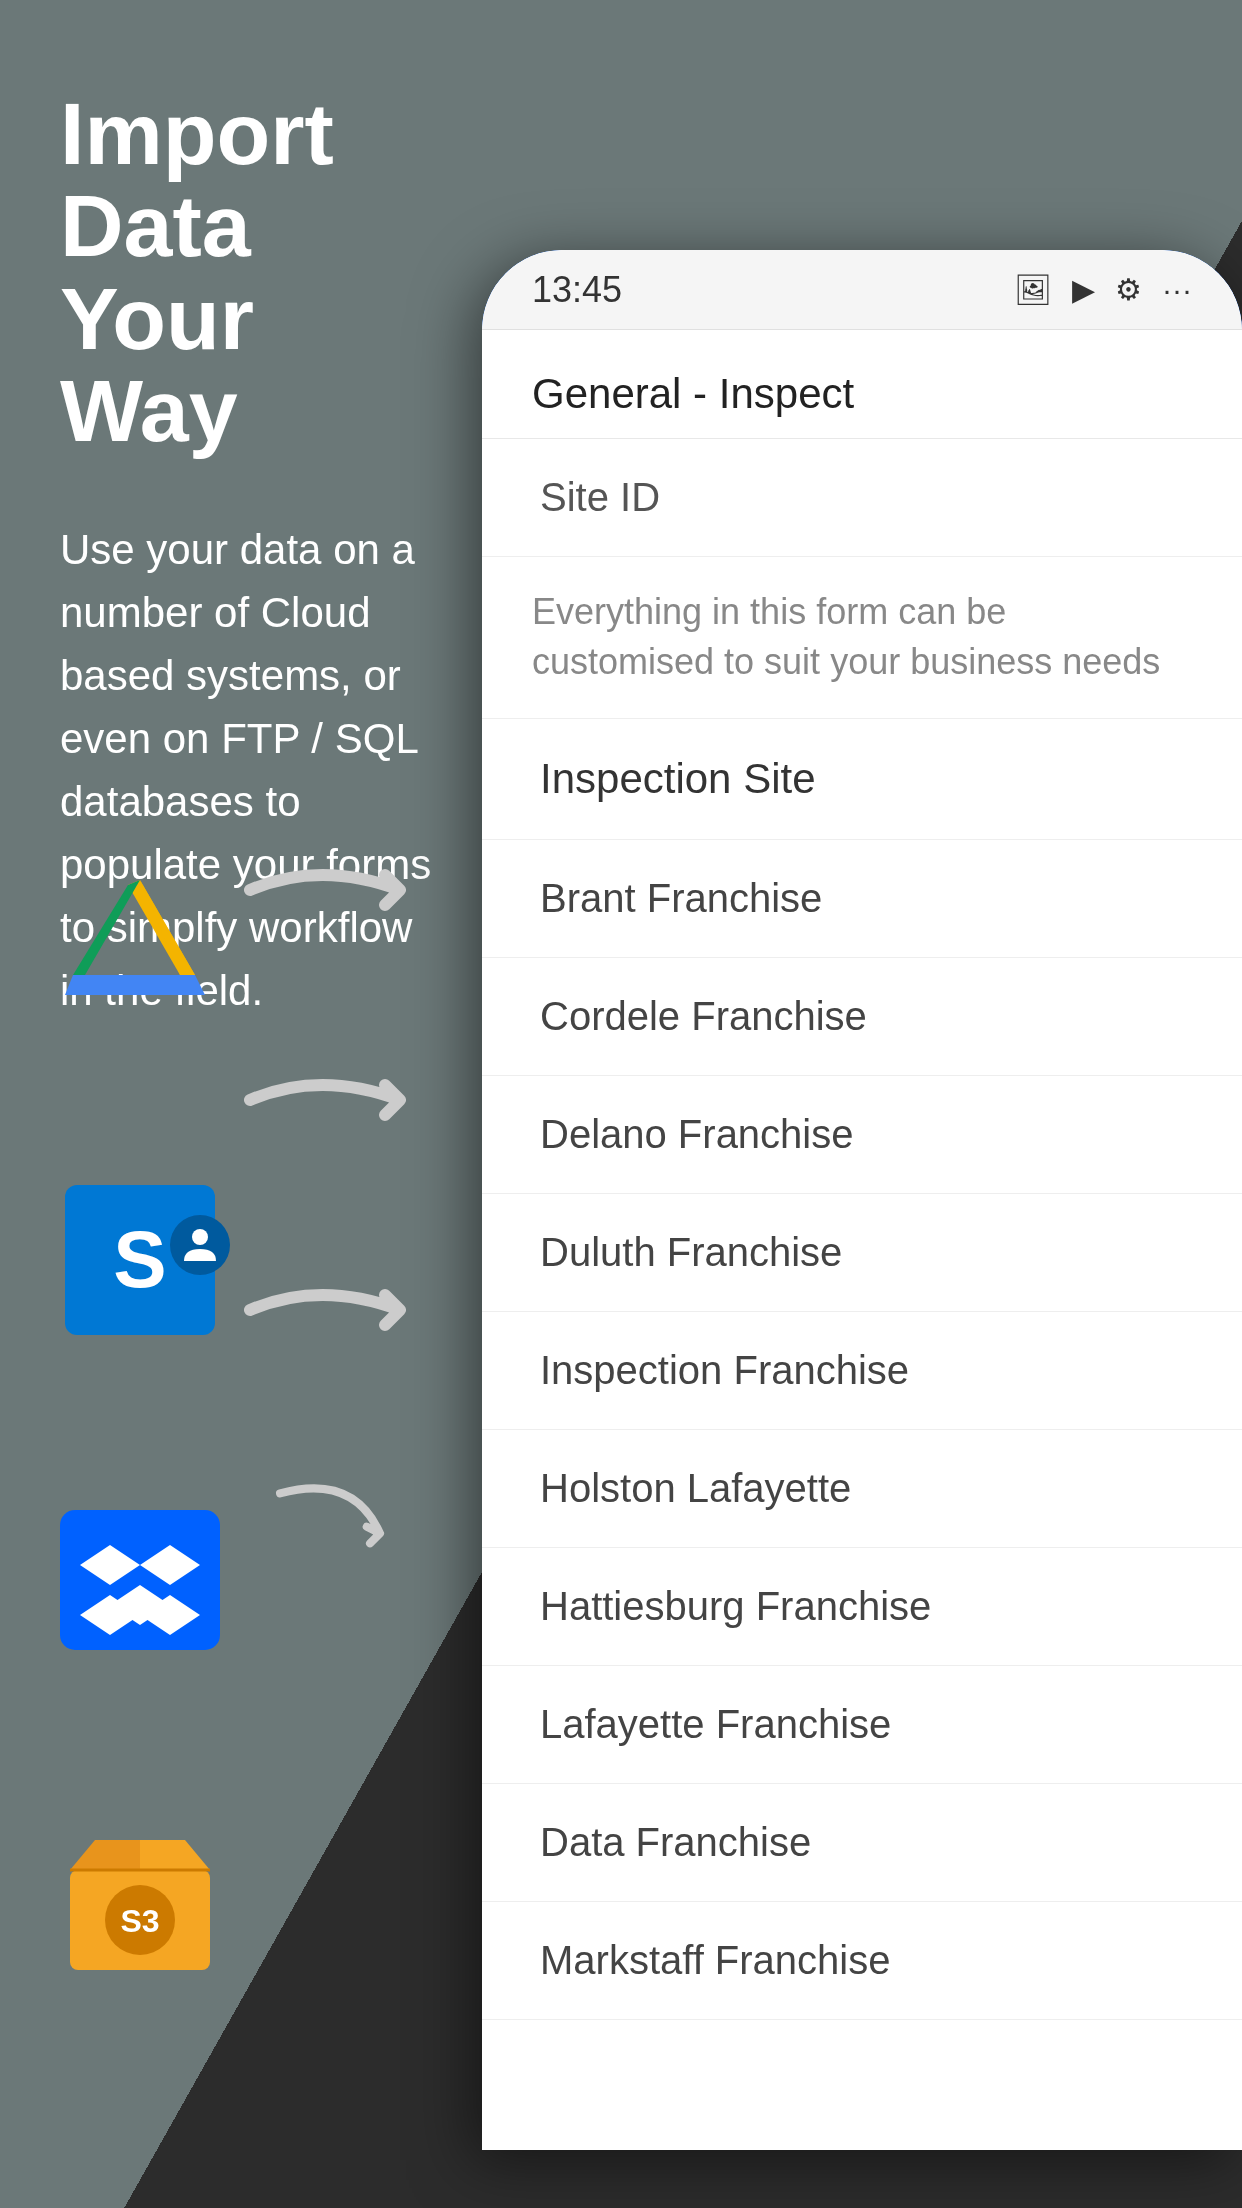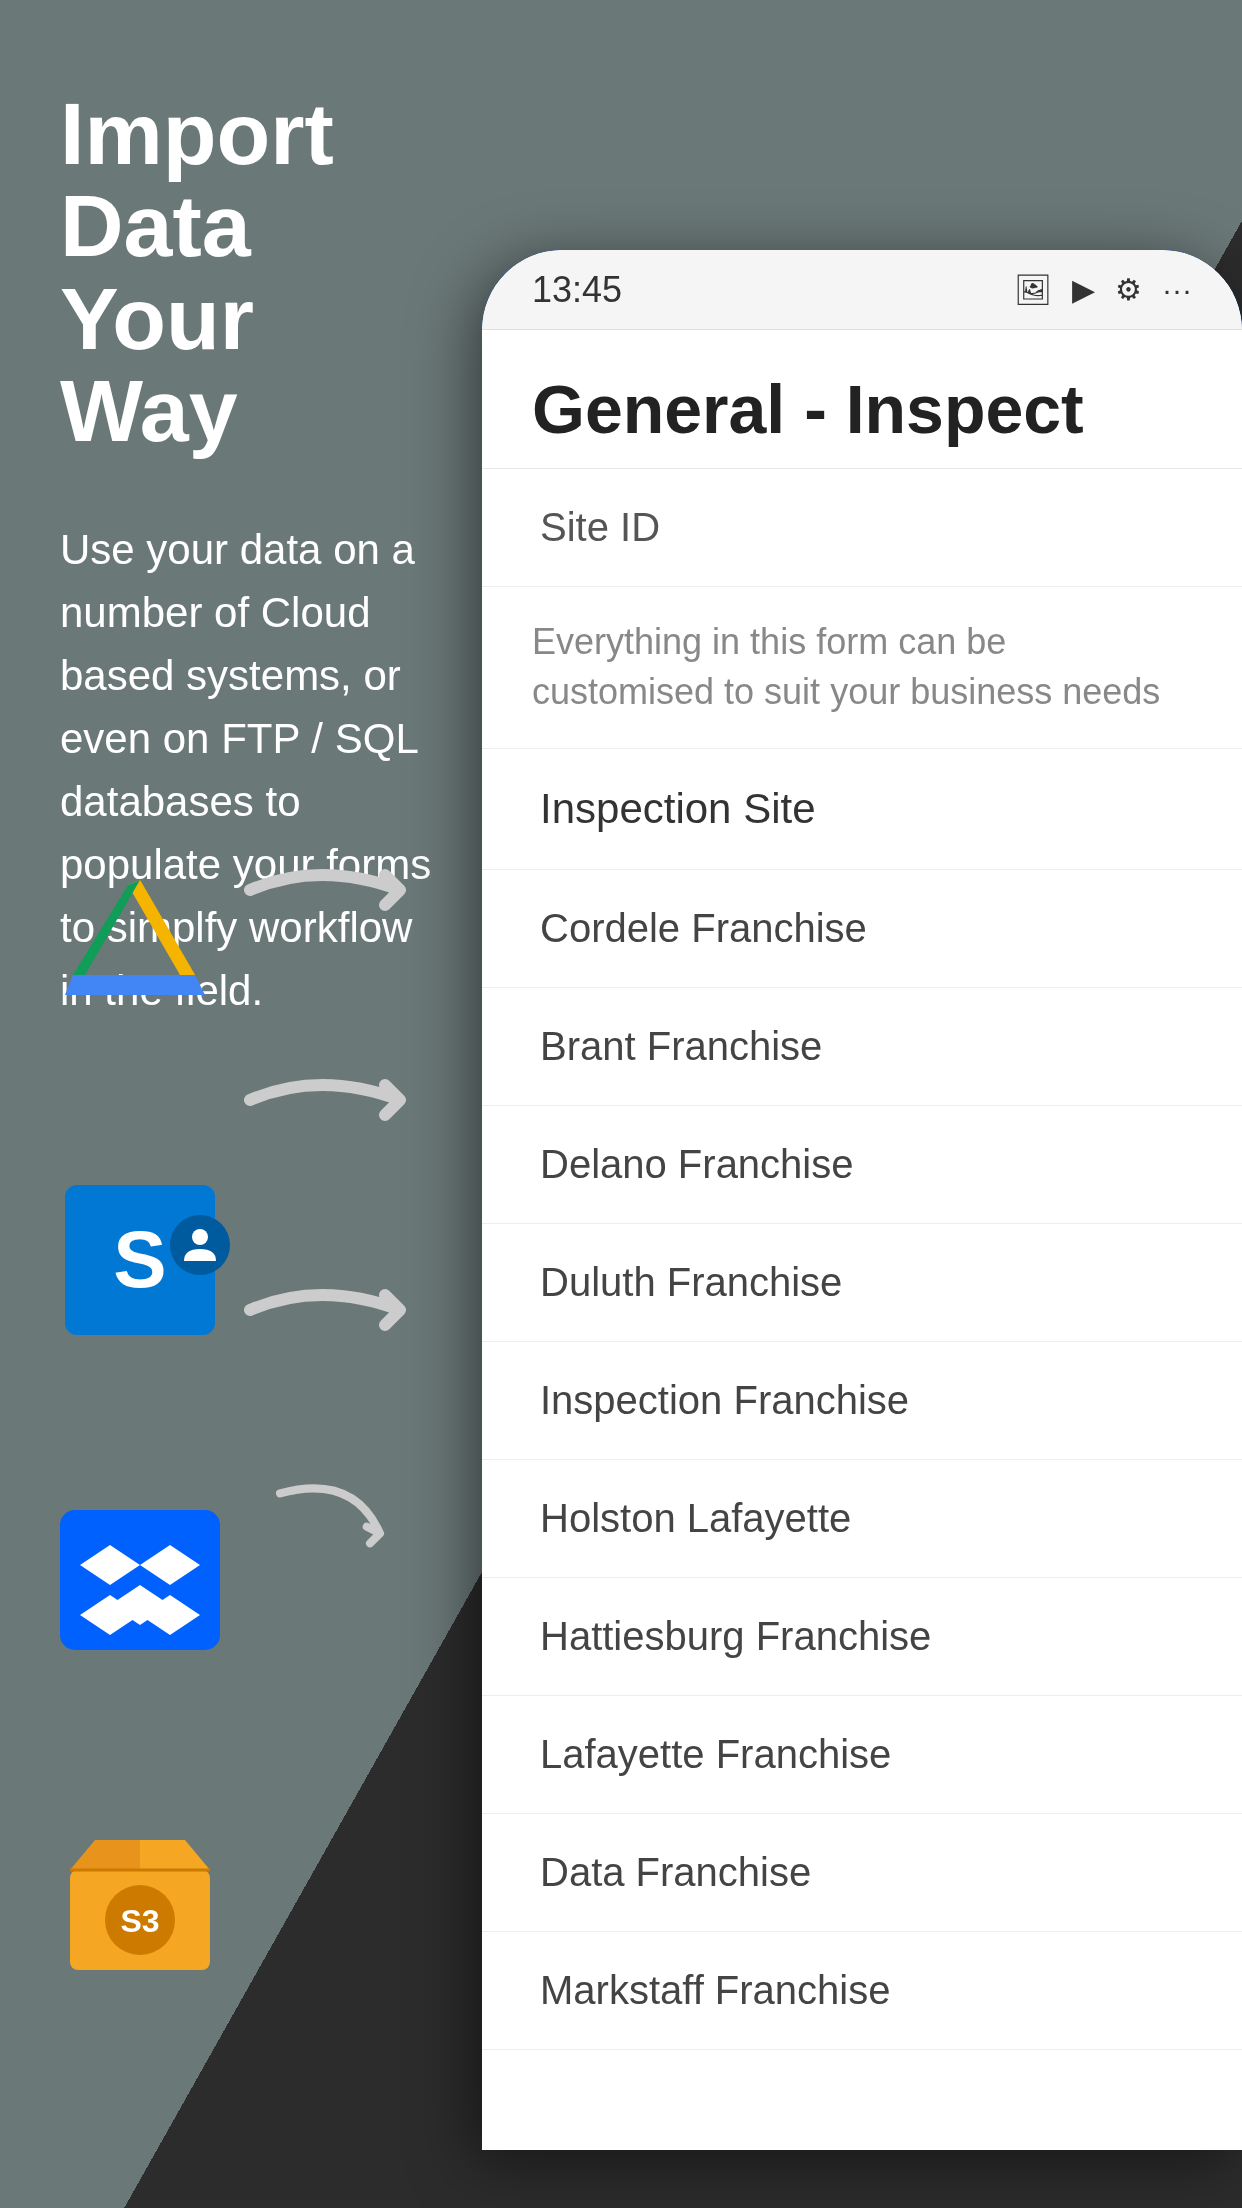--- a/index.html
+++ b/index.html
@@ -145,22 +145,22 @@
       color: #333;
     }
 
     
     .app-header {
       padding: 40px 50px 20px 50px;
       border-bottom: 1px solid #e8e8e8;
     }
 
     .app-title {
-      font-size: 68px;
-      font-weight: 700;
+      font-size: 42px;
+      font-weight: 400;
       color: #222;
     }
 
     
     .list-section {
       overflow-y: auto;
     }
 
     .list-item {
       padding: 36px 58px;
@@ -327,28 +327,28 @@
 
         <div class="list-item description">
           <span>Everything in this form can be customised to suit your business needs</span>
         </div>
 
         <div class="list-item header-item">
           <span>Inspection Site</span>
         </div>
 
         <div class="list-item">
+          <span>Brant Franchise</span>
+        </div>
+
+        <div class="list-item">
           <span>Cordele Franchise</span>
         </div>
 
         <div class="list-item">
-          <span>Brant Franchise</span>
-        </div>
-
-        <div class="list-item">
           <span>Delano Franchise</span>
         </div>
 
         <div class="list-item">
           <span>Duluth Franchise</span>
         </div>
 
         <div class="list-item">
           <span>Inspection Franchise</span>
         </div>

